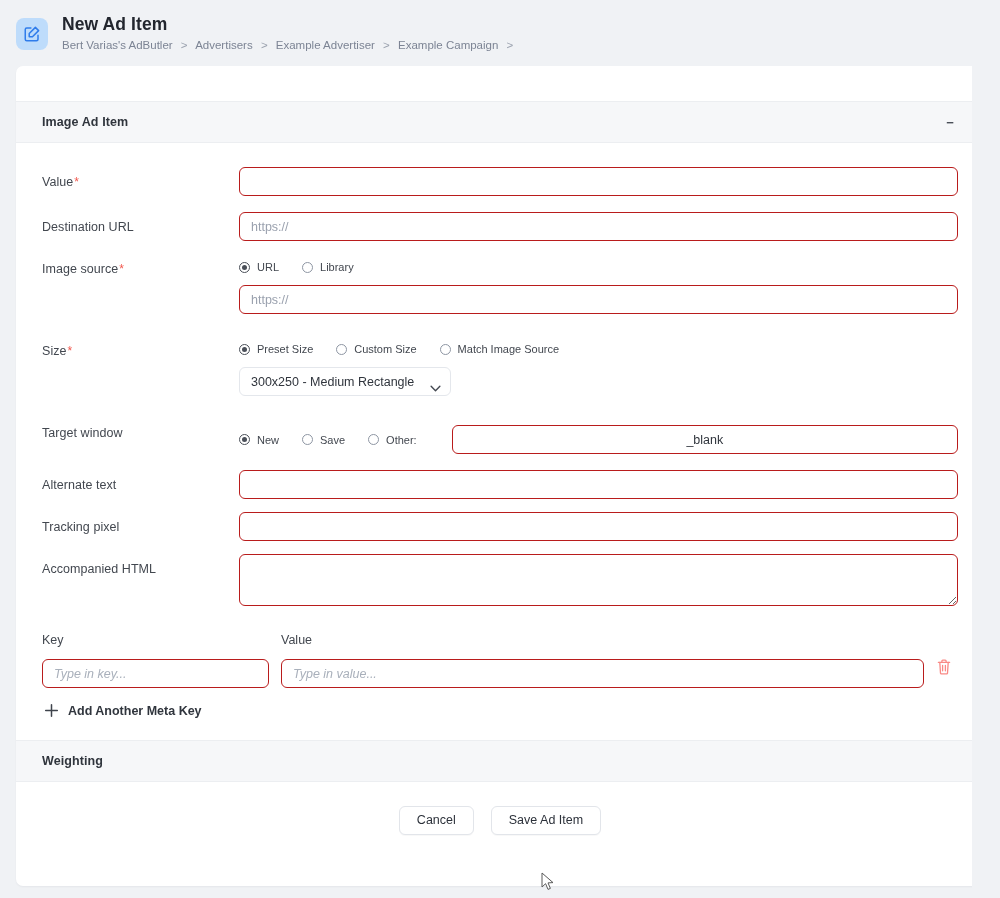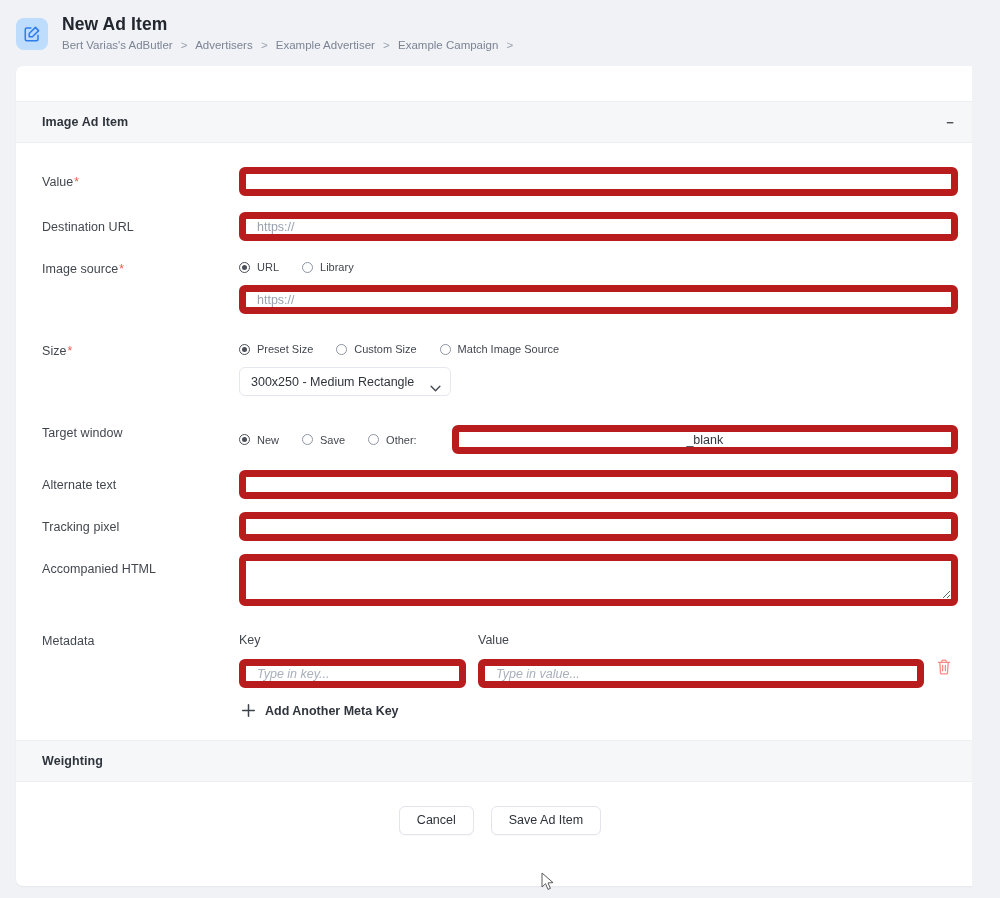--- a/index.html
+++ b/index.html
@@ -99,21 +99,21 @@
     color: #42474f;
     padding-top: 8px;
     letter-spacing: 0.05px;
   }
   .req { color: #f2584e; font-size: 12px; margin-left: 1px; }
   .row-field { flex: 1 1 auto; min-width: 0; }
 
   input.txt, .fakeinput, textarea.txt {
     width: 100%;
     height: 29px;
-    border: 7px solid #b91c1c;
+    border: 1px solid #b91c1c;
     border-radius: 6px;
     background: #ffffff;
     font-family: "Liberation Sans", sans-serif;
     font-size: 12.5px;
     color: #30353d;
     padding: 0 11px;
     outline: none;
   }
   input.txt::placeholder { color: #9aa1ae; }
   textarea.txt {
@@ -396,21 +396,20 @@
       <div class="row">
         <div class="row-label">Accompanied HTML</div>
         <div class="row-field">
           <textarea class="txt" placeholder="" style=""></textarea>
         </div>
       </div>
 
       <div class="sp-16"></div>
 
       <div class="row">
-        <div class="row-label">Metadata</div>
         <div class="row-field">
           <div class="meta-head">
             <div class="meta-key-col meta-col-label">Key</div>
             <div class="meta-gap"></div>
             <div class="meta-val-col meta-col-label">Value</div>
             <div style="width:34px;flex:0 0 34px"></div>
           </div>
           <div class="meta-row">
             <div class="meta-key-col">
               <input class="txt" type="text" placeholder="Type in key..." style="">

